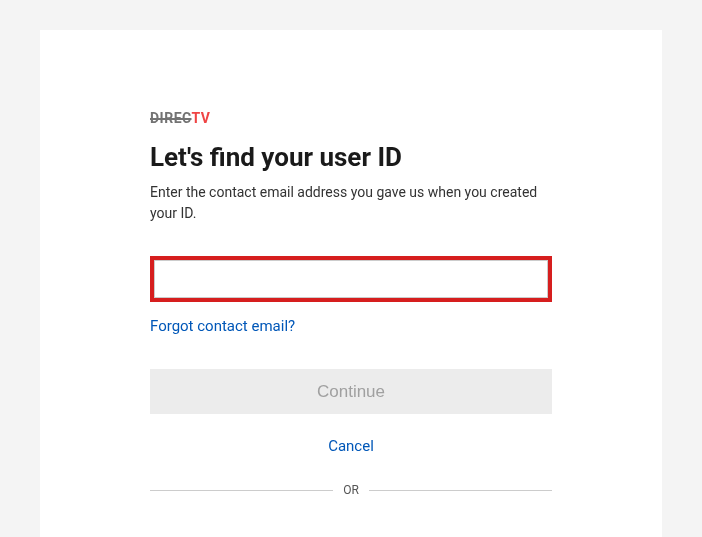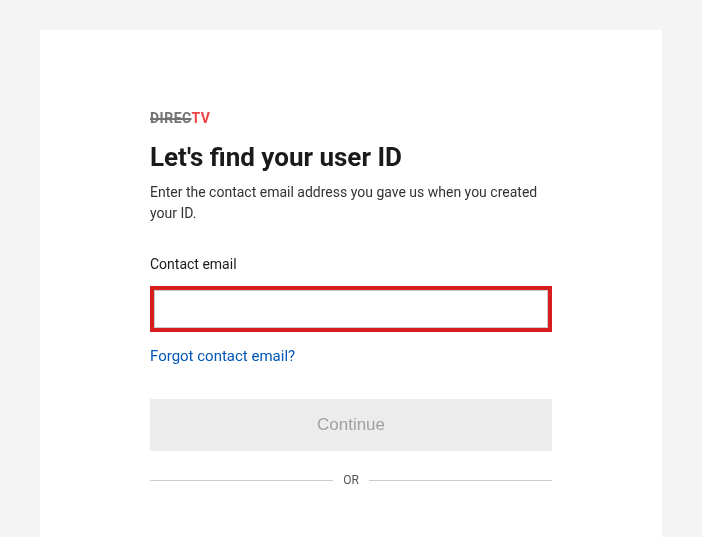--- a/index.html
+++ b/index.html
@@ -71,21 +71,21 @@
       margin-bottom: 34px;
     }
     .forgot-link {
       color: #0057b8;
       font-size: 15px;
       text-decoration: none;
       cursor: pointer;
     }
     .continue-btn {
       width: 100%;
-      height: 52px;
+      height: 45px;
       background-color: #ececec;
       border: none;
       color: #a0a0a0;
       font-size: 17px;
       cursor: pointer;
       margin-bottom: 22px;
     }
     .cancel-row {
       text-align: center;
       margin-bottom: 28px;
@@ -116,31 +116,33 @@
 
 <div class="card">
   <div class="logo">
     <span class="logo-dark">DIREC</span><span class="logo-light">TV</span>
   </div>
 
   <h1>Let's find your user ID</h1>
 
   <p class="subtitle">Enter the contact email address you gave us when you created your ID.</p>
 
-  <label class="field-label">Contact email</label>
 
   <div class="input-wrapper">
     <input type="text" class="email-input" value="" style="">
   </div>
 
   <div class="forgot-link-row">
     <a class="forgot-link">Forgot contact email?</a>
   </div>
 
   <button class="continue-btn">Continue</button>
 
+  <div class="cancel-row">
+    <a class="cancel-link">Cancel</a>
+  </div>
 
   <div class="divider">
     <div class="divider-line"></div>
     <span class="divider-text">OR</span>
     <div class="divider-line"></div>
   </div>
 </div>
 
 </body></html>

